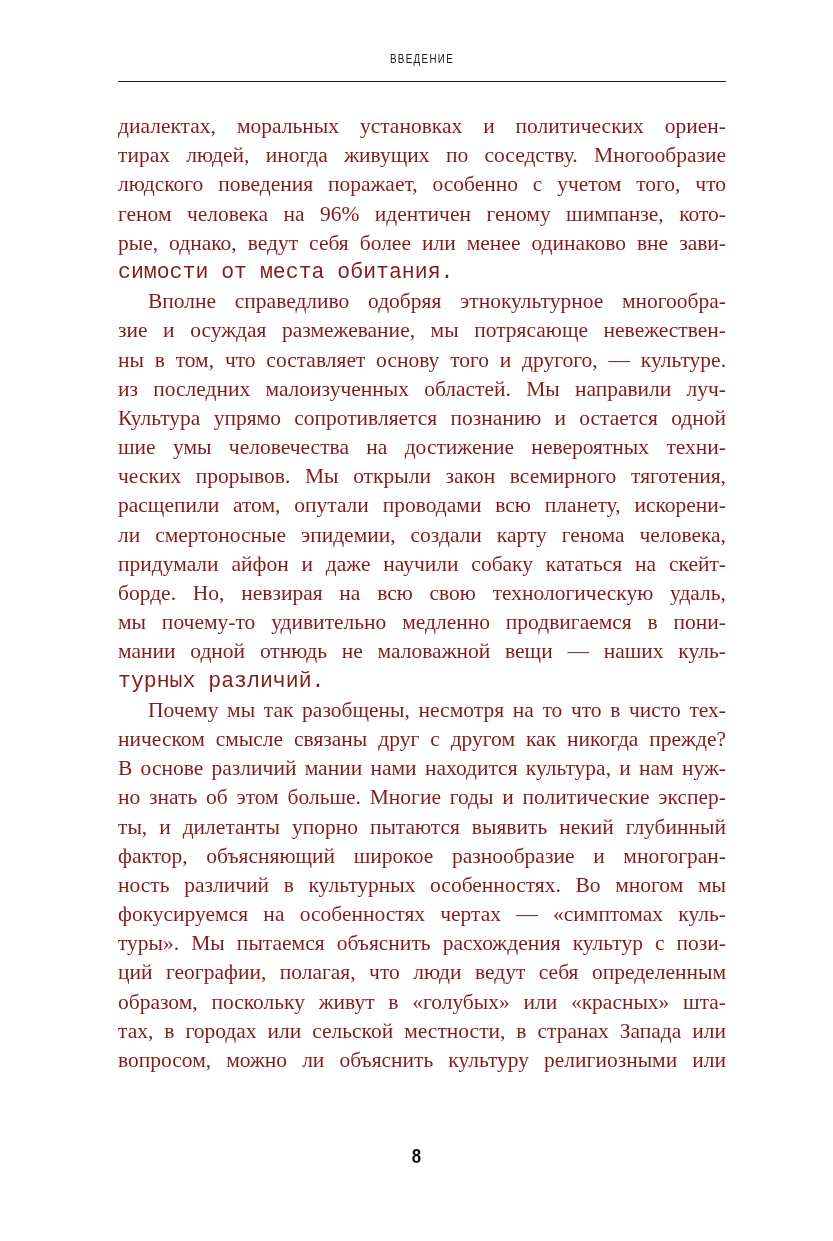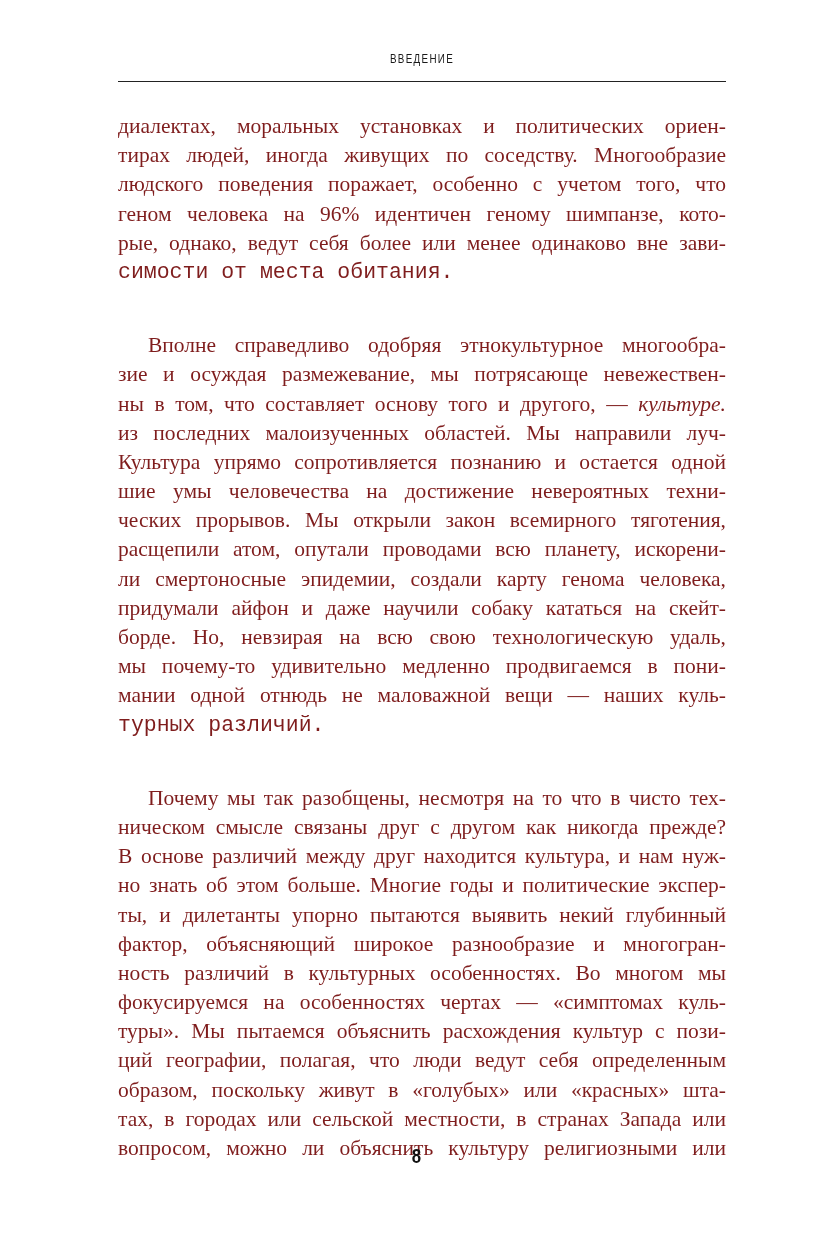--- a/index.html
+++ b/index.html
@@ -20,22 +20,22 @@
     position: absolute; left: 118px; width: 608px; top: 112px;
     font-family: "Liberation Serif", serif;
     font-size: 21.5px; line-height: 29.2px; color: #7f1d1d;
   }
   .line {
     display: block; white-space: nowrap;
     text-align: justify; text-align-last: justify;
     height: 29.2px;
   }
   .line.last { text-align-last: left; font-family: Liberation Mono, monospace; }
-  .line.indent { padding-left: 30px; margin-top: 44px; }
-  .italic { font-style: italic; }
+  .line.indent { padding-left: 30px; }
+  .italic { }
   .folio {
     position: absolute; left: 0; width: 833px; top: 1144px;
     text-align: center;
     font-family: "Liberation Sans", sans-serif;
     font-weight: bold; font-size: 21px; color: #111;
     transform: scaleX(0.8); transform-origin: center;
   }
 </style>
 </head>
 <body>
@@ -68,21 +68,21 @@
       <span class="line">придумали айфон и даже научили собаку кататься на скейт-</span>
       <span class="line">борде. Но, невзирая на всю свою технологическую удаль,</span>
       <span class="line">мы почему-то удивительно медленно продвигаемся в пони-</span>
       <span class="line">мании одной отнюдь не маловажной вещи — наших куль-</span>
       <span class="line last">турных различий.</span>
     </div>
 
     <div>
       <span class="line indent">Почему мы так разобщены, несмотря на то что в чисто тех-</span>
       <span class="line">ническом смысле связаны друг с другом как никогда прежде?</span>
-      <span class="line">В основе различий между друг находится культура, и нам нуж-</span>
+      <span class="line">В основе различий мании нами находится культура, и нам нуж-</span>
       <span class="line">но знать об этом больше. Многие годы и политические экспер-</span>
       <span class="line">ты, и дилетанты упорно пытаются выявить некий глубинный</span>
       <span class="line">фактор, объясняющий широкое разнообразие и многогран-</span>
       <span class="line">ность различий в культурных особенностях. Во многом мы</span>
       <span class="line">фокусируемся на особенностях чертах — «симптомах куль-</span>
       <span class="line">туры». Мы пытаемся объяснить расхождения культур с пози-</span>
       <span class="line">ций географии, полагая, что люди ведут себя определенным</span>
       <span class="line">образом, поскольку живут в «голубых» или «красных» шта-</span>
       <span class="line">тах, в городах или сельской местности, в странах Запада или</span>
       <span class="line">вопросом, можно ли объяснить культуру религиозными или</span>

